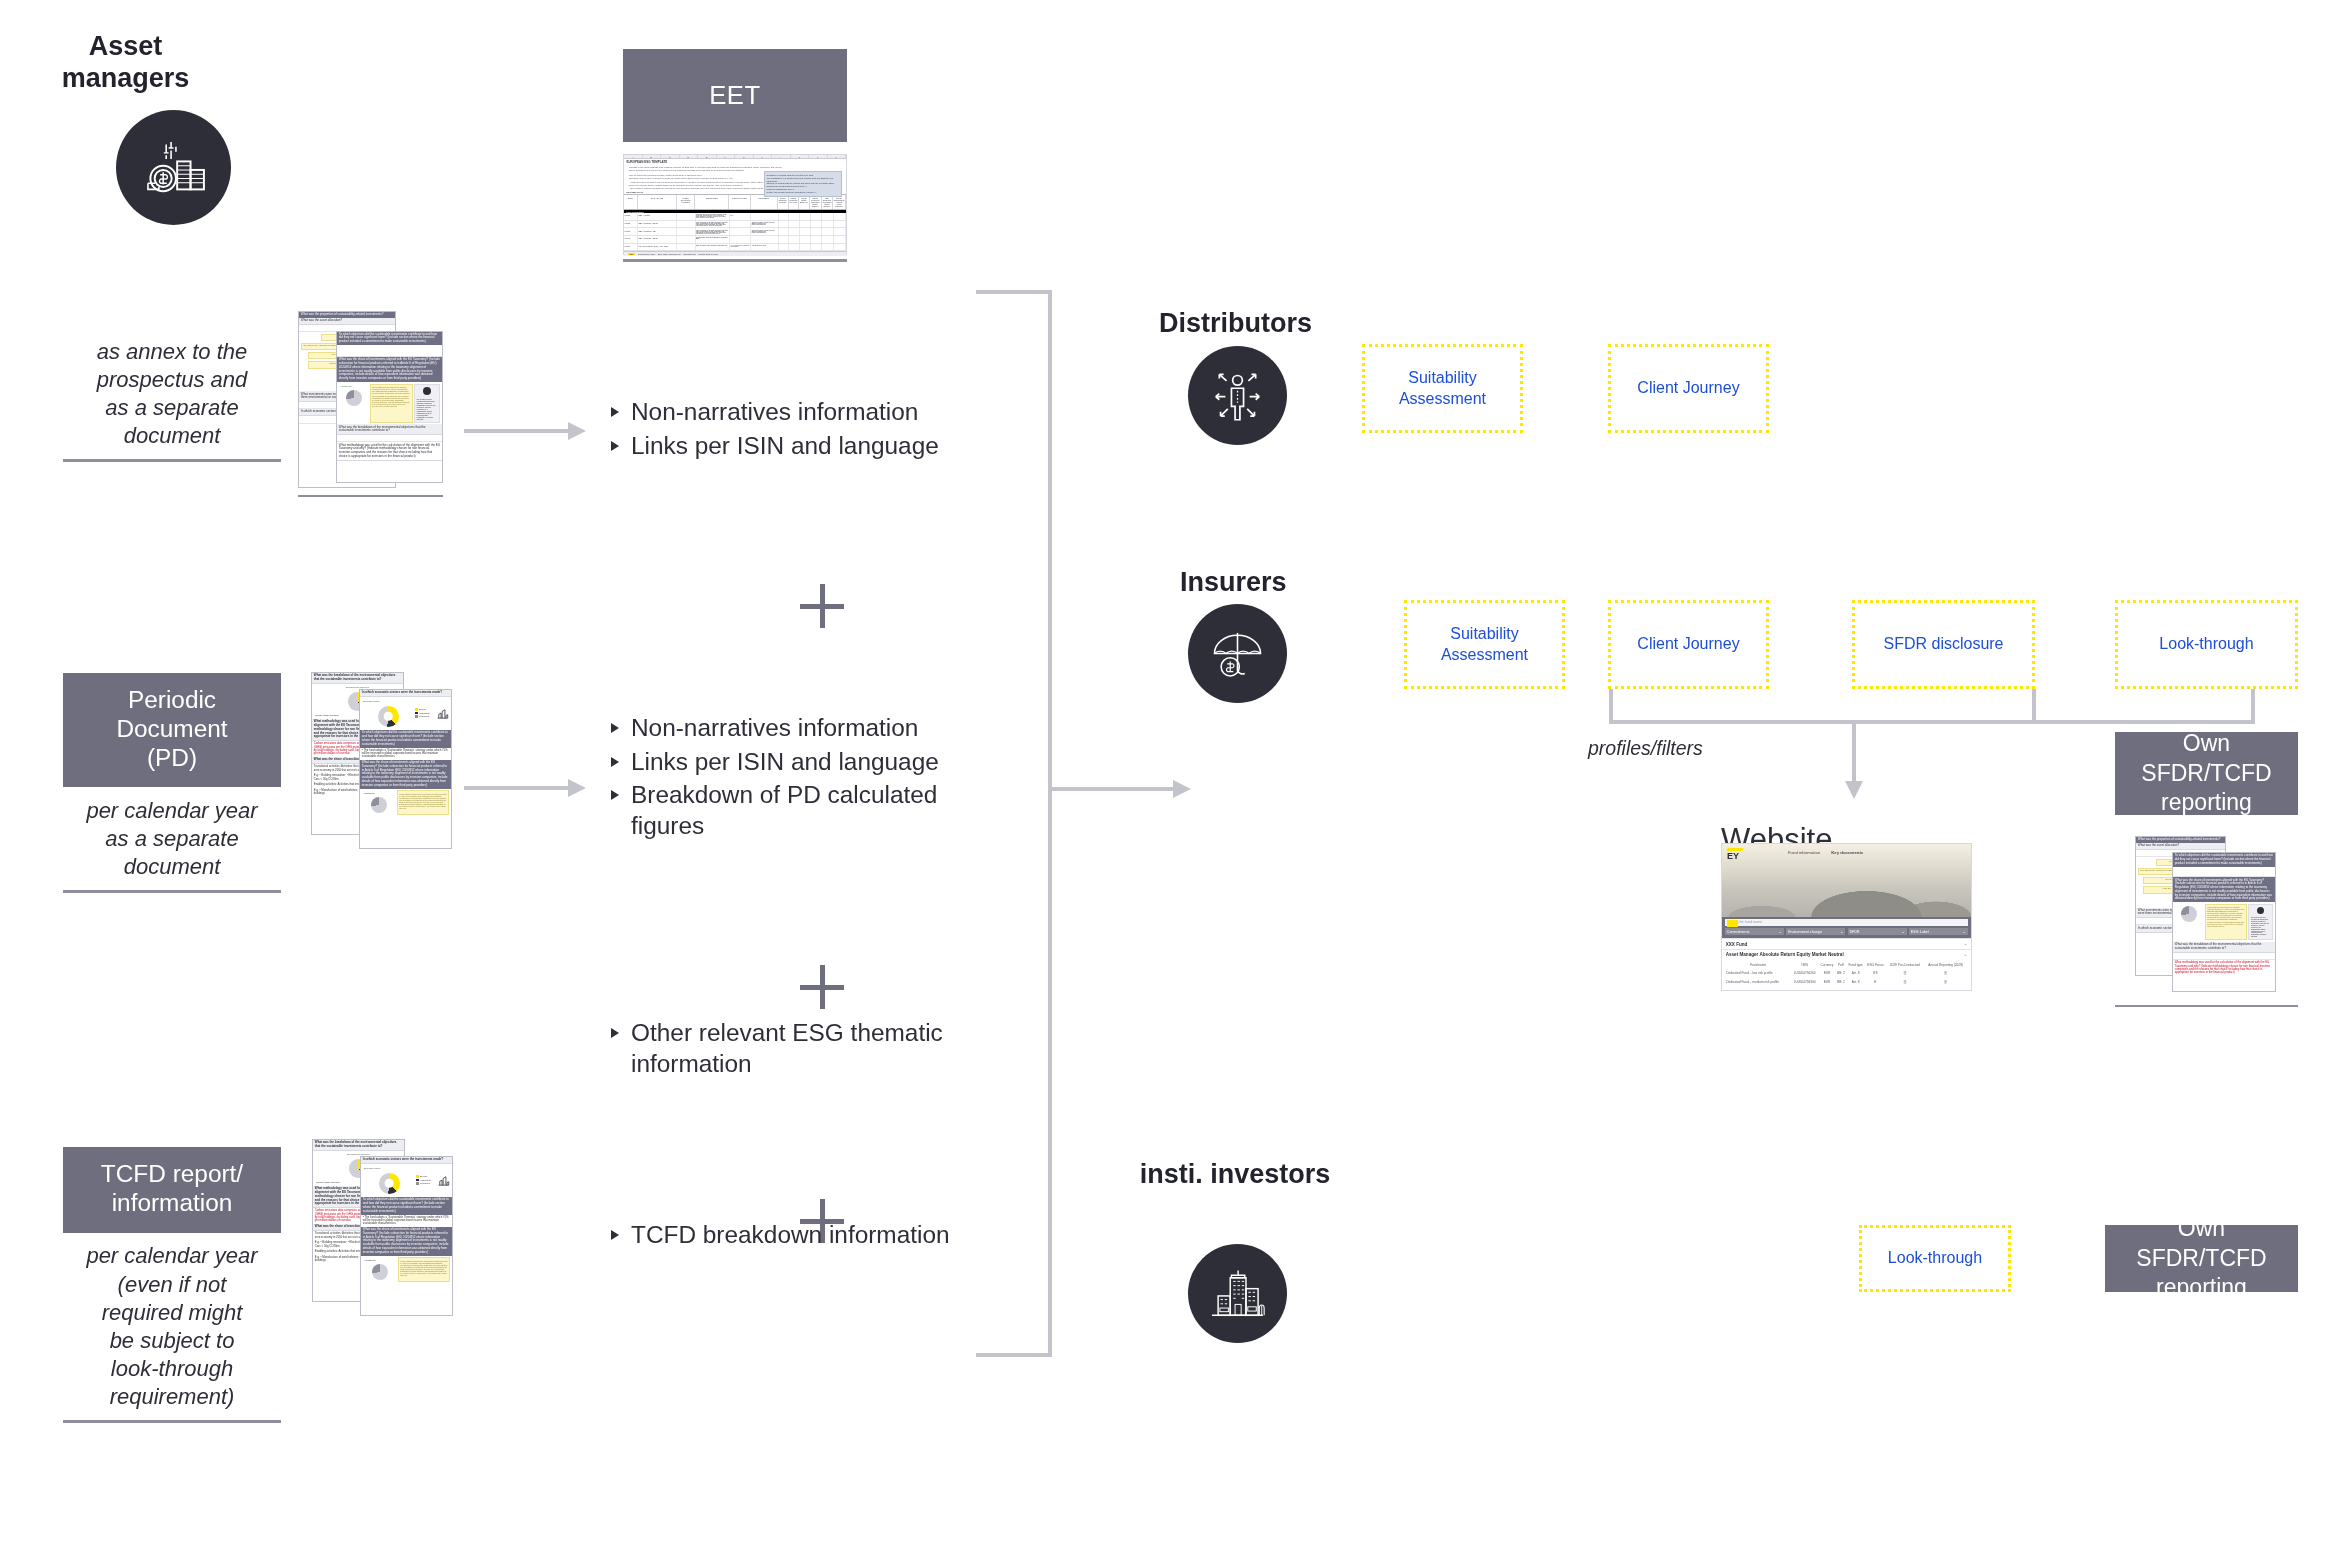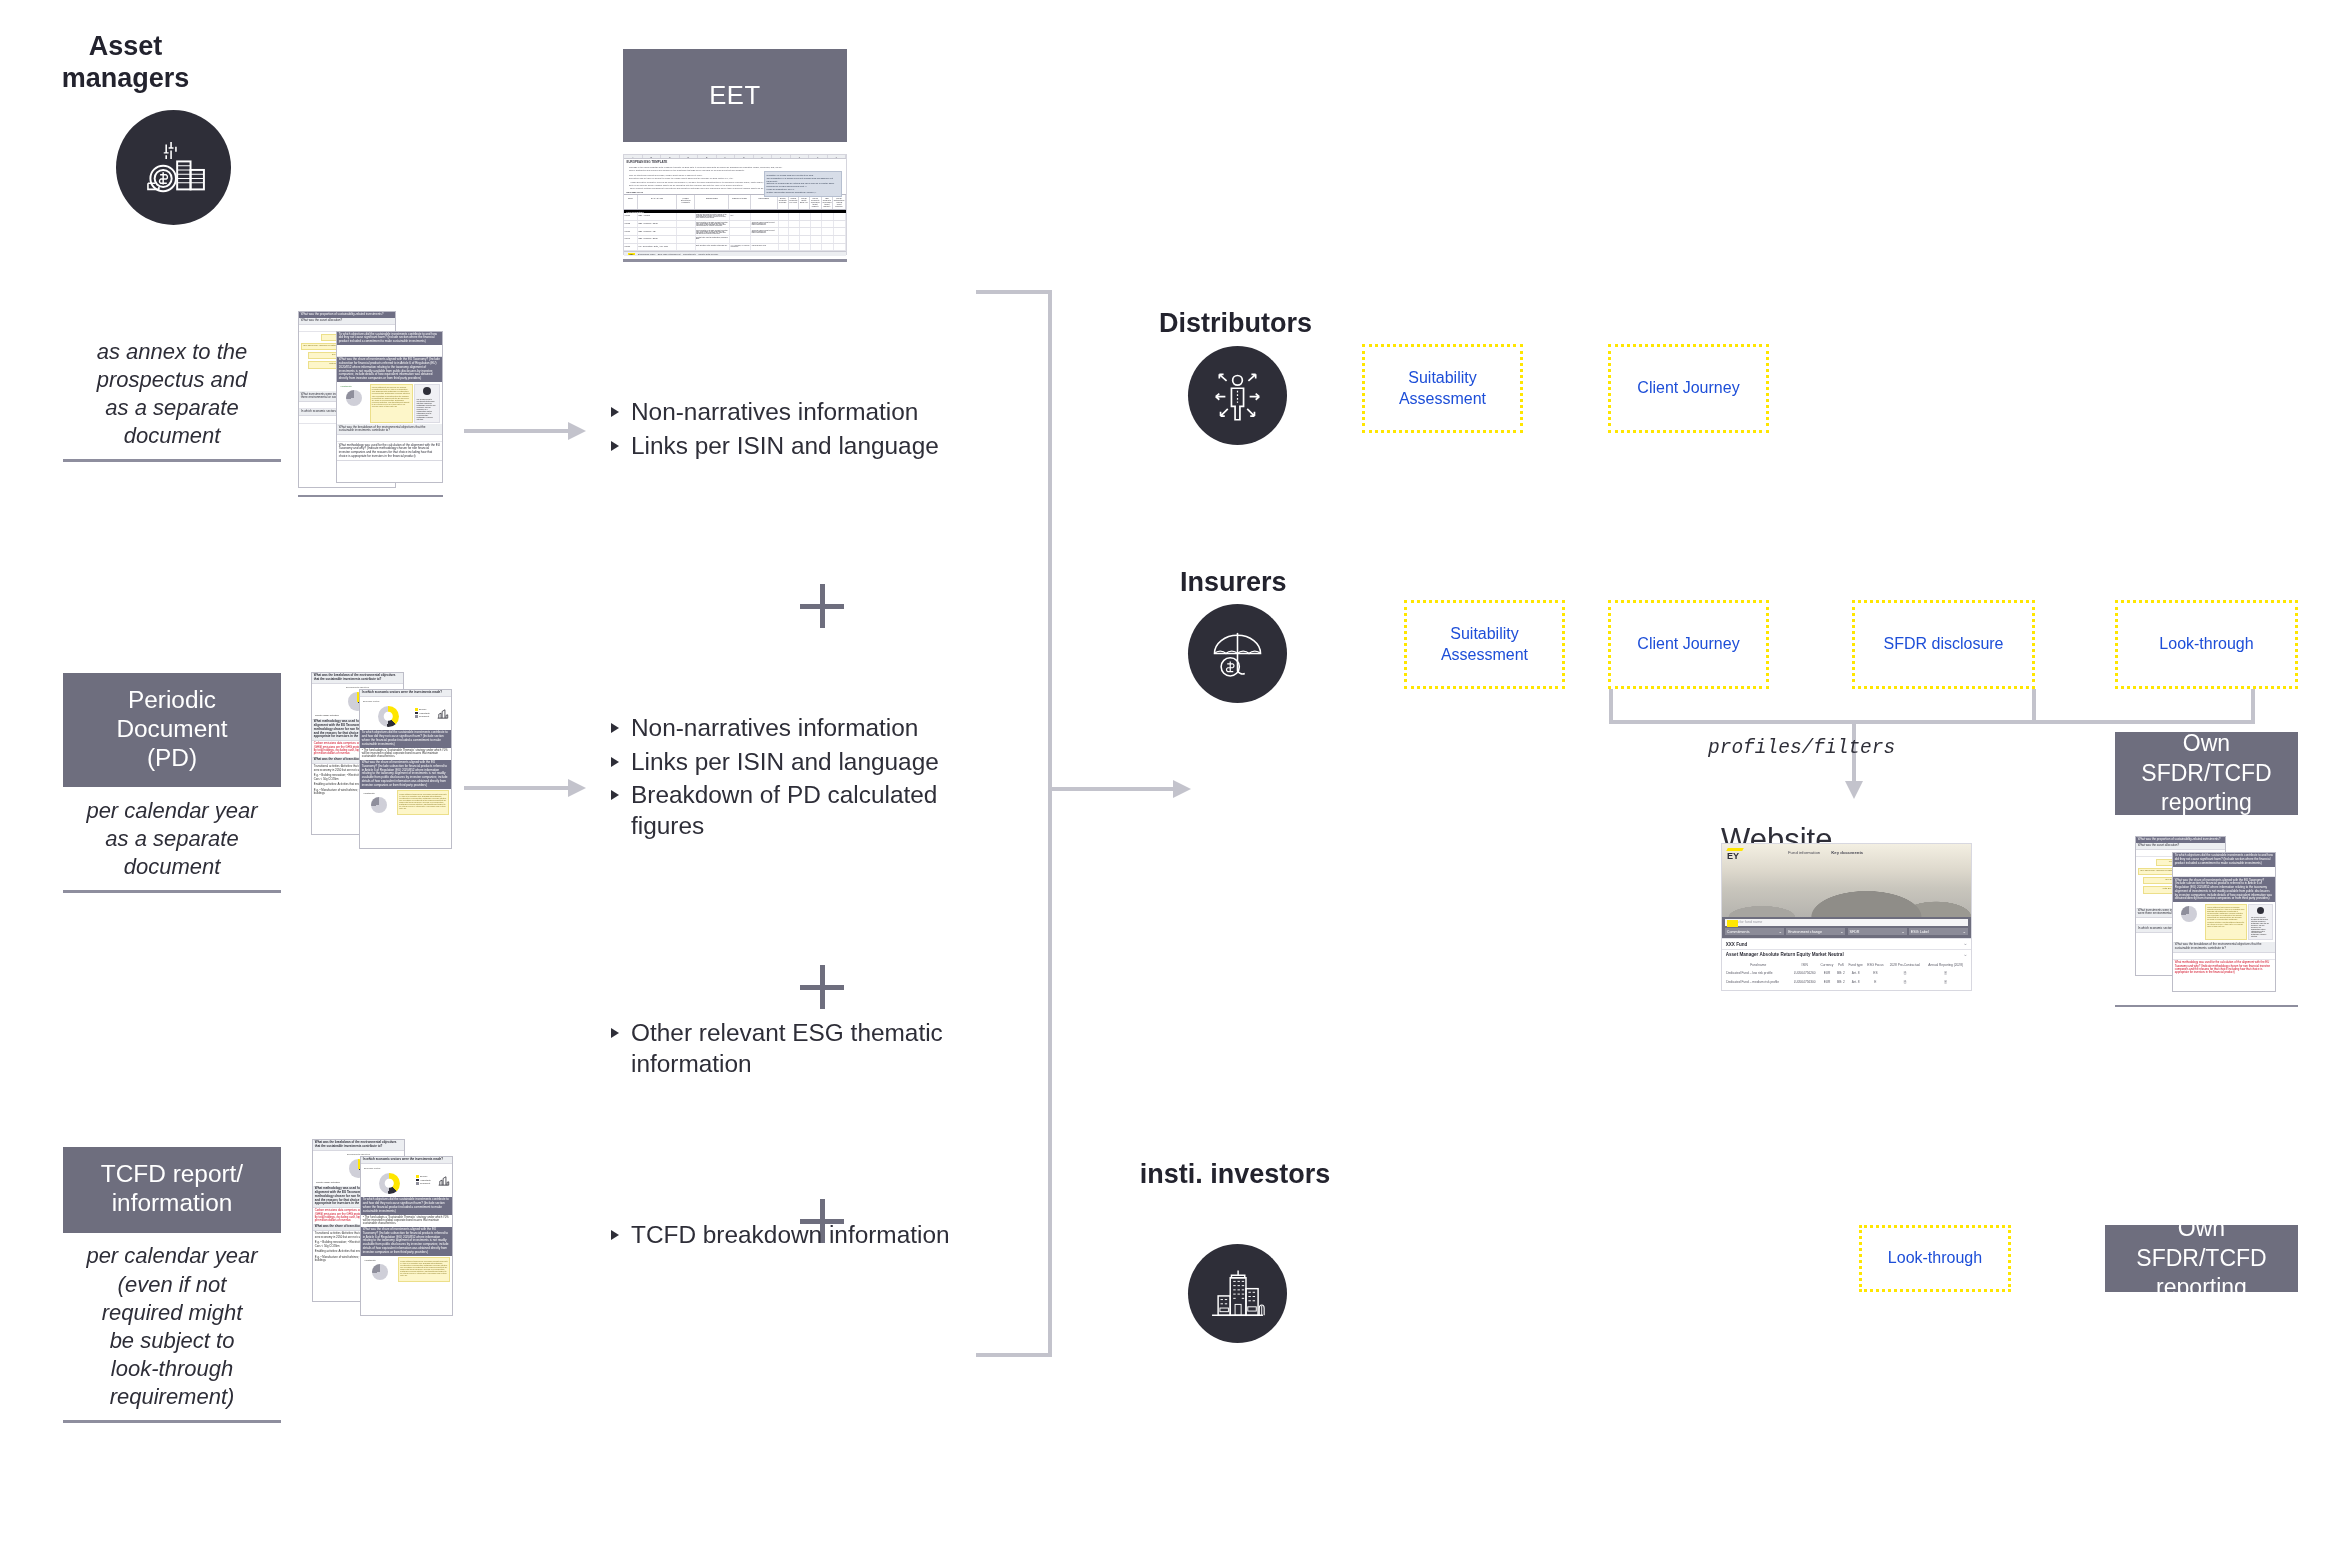--- a/index.html
+++ b/index.html
@@ -546,21 +546,21 @@
 </div>
 
 <div class="abs vline" style="left:1609px;top:689px;height:34px;"></div>
 <div class="abs hline" style="left:1609px;top:720px;width:646px;"></div>
 <div class="abs vline" style="left:2032px;top:689px;height:34px;"></div>
 <div class="abs vline" style="left:2251px;top:689px;height:34px;"></div>
 <div class="arrow-v" style="left:1852px;top:720px;height:79px;">
   <div class="shaft" style="height:63px;"></div>
   <div class="head" style="top:61px;"></div>
 </div>
-<div class="abs cap-italic" style="left:1708px;top:737px;font-family:Liberation Mono, monospace;">profiles/filters</div>
+<div class="abs cap-italic" style="left:1588px;top:737px;">profiles/filters</div>
 
 <div class="abs gbox" style="left:2115px;top:732px;width:183px;height:83px;">
   <span>Own SFDR/TCFD reporting</span>
 </div>
 
 <div class="abs" style="left:2135px;top:836px;width:140px;height:159px;">
   <div class="pg" style="left:0;top:0;width:91px;height:140px;">
     <div class="qh">What was the proportion of sustainability-related investments?</div>
     <div class="qg">What was the asset allocation?</div>
     <div class="blank"></div>

